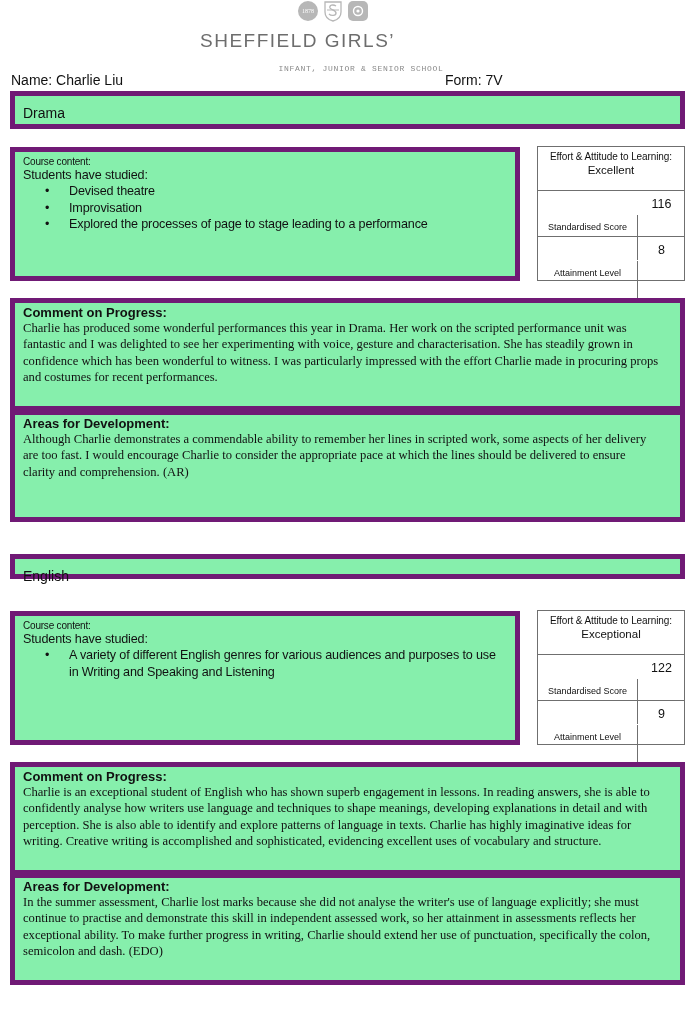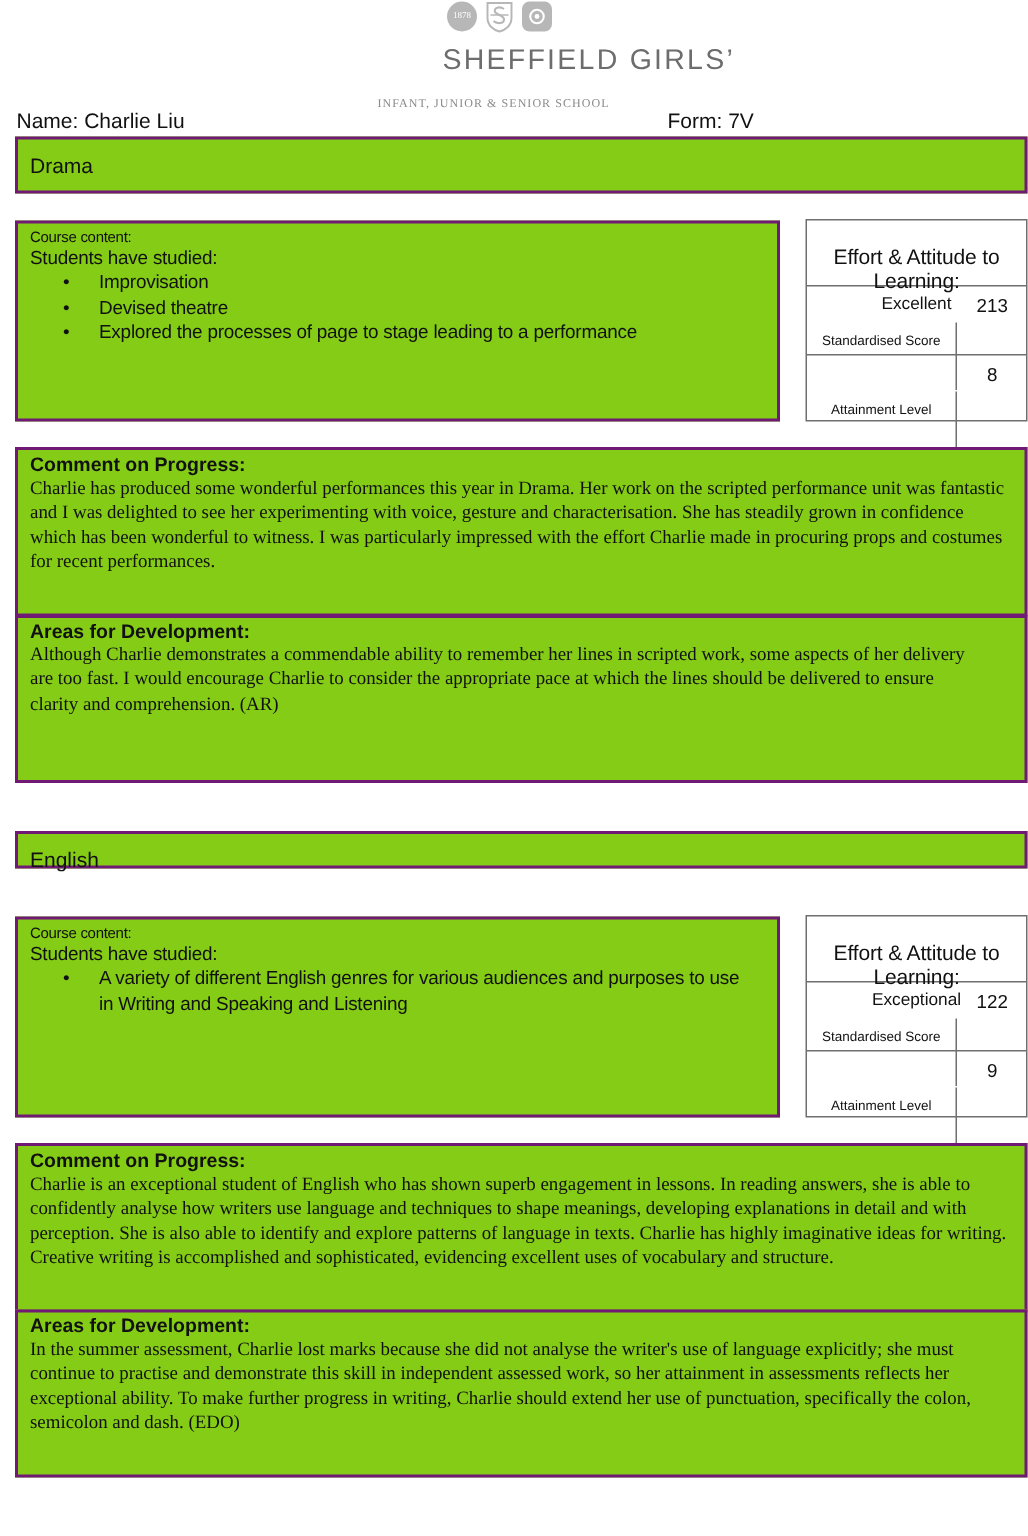--- a/index.html
+++ b/index.html
@@ -2,46 +2,46 @@
 <html><head>
 <meta charset="utf-8">
 <style>
   html, body { margin: 0; padding: 0; background: #ffffff; }
   body {
     width: 685px; height: 1024px; position: relative; overflow: hidden;
     font-family: "Liberation Sans Narrow", "Liberation Sans", sans-serif;
     color: #111;
   }
   .abs { position: absolute; box-sizing: border-box; }
-  .box { border: 2px solid #701a75; background: #84cc16; }
+  .box { border: 5px solid #701a75; background: #86efac; }
 
   
   .logos { left: 298px; top: 0px; width: 76px; height: 22px; display: flex; gap: 6px; align-items: center; }
   .logo-circle { width: 20px; height: 20px; border-radius: 50%; background: #b7b7b7; color: #fff; font-family: "Liberation Serif", serif; font-size: 6px; display: flex; align-items: center; justify-content: center; }
   .logo-shield { width: 18px; height: 21px; }
   .logo-square { width: 20px; height: 20px; border-radius: 5px; background: #b7b7b7; display: flex; align-items: center; justify-content: center; }
-  .school-name { left: 200px; top: 30px; width: 290px; text-align: right; font-family: "Liberation Sans", sans-serif; font-size: 19px; letter-spacing: 1.5px; color: #6d6d6d; }
-  .school-sub { left: 184px; top: 64px; width: 290px; text-align: center; font-family: Liberation Serif, serif; font-size: 8px; letter-spacing: 0.7px; color: #8a8a8a; }
+  .school-name { left: 200px; top: 30px; width: 290px; text-align: left; font-family: "Liberation Sans", sans-serif; font-size: 19px; letter-spacing: 1.5px; color: #6d6d6d; }
+  .school-sub { left: 216px; top: 64px; width: 290px; text-align: center; font-family: Liberation Mono, monospace; font-size: 8px; letter-spacing: 0.7px; color: #8a8a8a; }
   .student-name { left: 11px; top: 72px; font-size: 14px; }
   .student-form { left: 445px; top: 72px; font-size: 14px; text-align: right; }
 
   
   .subject-title { font-size: 14px; }
   .h { font-size: 13px; font-weight: bold; font-family: Liberation Sans, sans-serif; }
   .hlight { font-size: 10px; font-family: "Liberation Sans", sans-serif; letter-spacing: -0.2px; }
   .body-text { font-size: 12.6px; line-height: 16.4px; font-family: Liberation Serif, serif; }
   .course-text { font-size: 12.6px; line-height: 16.3px; font-family: "Liberation Sans", sans-serif; letter-spacing: -0.15px; }
   ul.bullets { margin: 0; padding: 0; list-style: none; }
   ul.bullets li { position: relative; padding-left: 46px; }
   ul.bullets li::before { content: "\2022"; position: absolute; left: 22px; }
 
   
   .grades { border: 1px solid #6f6f6f; }
   .g-effort { position: absolute; left: 0; top: 0; right: 0; height: 43px; border-bottom: 1px solid #6f6f6f; text-align: center; font-family: "Liberation Sans", sans-serif; }
-  .g-effort .lbl { font-size: 14px; margin-top: 16px; letter-spacing: -0.1px; }
+  .g-effort .lbl { font-size: 10px; margin-top: 4px; letter-spacing: -0.1px; }
   .g-effort .val { font-size: 11.5px; margin-top: 2px; }
   .g-row { position: absolute; left: 0; right: 0; height: 45px; }
   .g-row .lbl { position: absolute; left: 0; top: 0; width: 100px; height: 100%; border-right: 1px solid #6f6f6f; text-align: center; font-family: "Liberation Sans", sans-serif; font-size: 9px; padding-top: 7px; box-sizing: border-box; margin-top: 24px; }
   .g-row .val { position: absolute; left: 101px; right: 0; top: 0; text-align: center; font-family: "Liberation Sans", sans-serif; font-size: 12.5px; padding-top: 6px; }
 </style>
 </head>
 <body>
 
 <div class="abs logos">
   <div class="logo-circle">1878</div>
@@ -64,35 +64,35 @@
 
 <div class="abs box" style="left:10px; top:91px; width:675px; height:38px;">
   <div class="subject-title" style="position:absolute; left:8px; top:9px;">Drama</div>
 </div>
 
 <div class="abs box" style="left:10px; top:147px; width:510px; height:134px;">
   <div style="position:absolute; left:8px; top:4px; right:4px;">
     <div class="hlight">Course content:</div>
     <div class="course-text">Students have studied:</div>
     <ul class="bullets course-text">
+      <li>Devised theatre</li>
       <li>Improvisation</li>
-      <li>Devised theatre</li>
       <li>Explored the processes of page to stage leading to a performance</li>
     </ul>
   </div>
 </div>
 
 <div class="abs grades" style="left:537px; top:146px; width:148px; height:135px;">
   <div class="g-effort">
     <div class="lbl">Effort &amp; Attitude to Learning:</div>
     <div class="val">Excellent</div>
   </div>
   <div class="g-row" style="top:44px; border-bottom:1px solid #6f6f6f;">
     <div class="lbl">Standardised Score</div>
-    <div class="val">213</div>
+    <div class="val">116</div>
   </div>
   <div class="g-row" style="top:90px;">
     <div class="lbl">Attainment Level</div>
     <div class="val">8</div>
   </div>
 </div>
 
 <div class="abs box" style="left:10px; top:298px; width:675px; height:113px;">
   <div style="position:absolute; left:8px; top:2px; right:12px;">
     <div class="h">Comment on Progress:</div>

